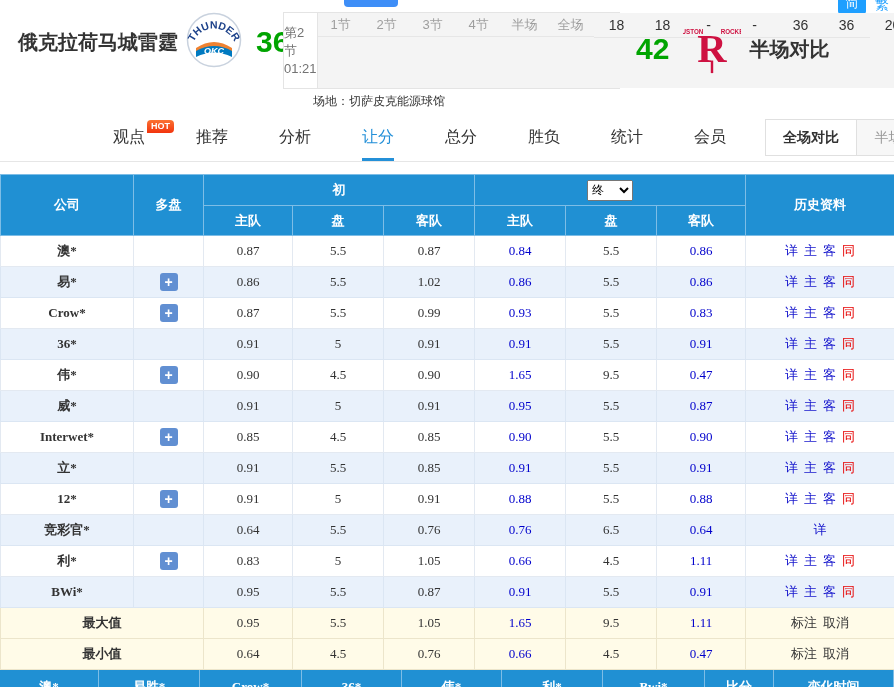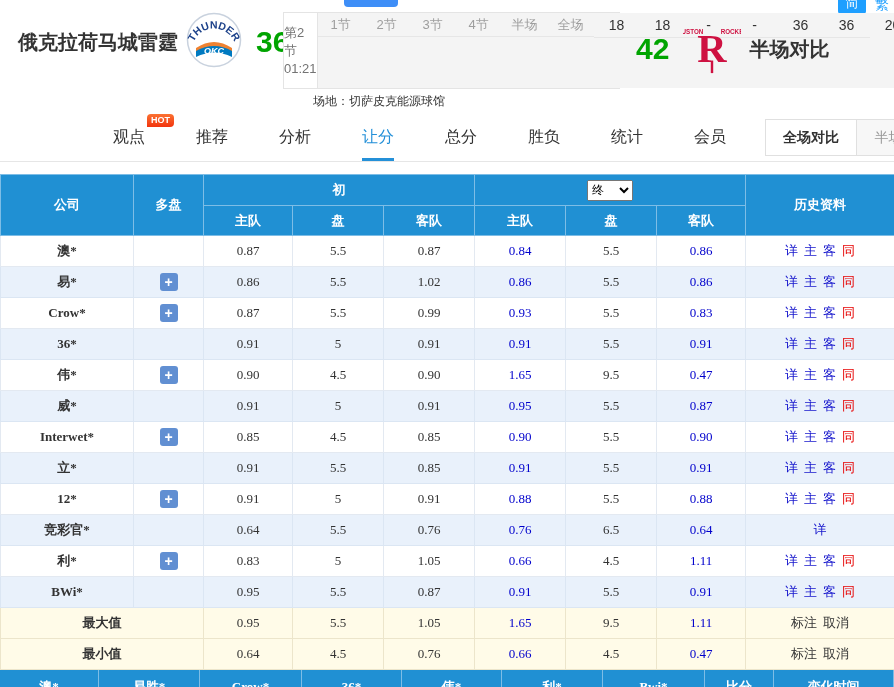--- a/index.html
+++ b/index.html
@@ -37,21 +37,21 @@
   .qt-score.first { border-bottom:1px solid #e6e6e6; }
 
   .venue { position:absolute; left:303px; top:93px; font-size:12px; color:#333;margin-left:10px; }
 
   
   .nav { position:relative; height:50px; border-bottom:1px solid #e6e6e6;
     display:flex; align-items:center; padding-left:113px; }
   .tab { position:relative; width:32px; margin-right:51px; font-size:16px; color:#333;
     text-align:center; height:49px; line-height:49px; cursor:pointer; white-space:nowrap; }
   .tab.active { color:#2490d8; border-bottom:3px solid #2490d8; font-weight:normal;font-family:Liberation Serif, serif; }
-  .hot-badge { position:absolute; top:2px; right:-29px; background:linear-gradient(180deg,#fb7232,#f2340e);
+  .hot-badge { position:absolute; top:8px; right:-29px; background:linear-gradient(180deg,#fb7232,#f2340e);
     color:#fff; font-size:9px; font-weight:bold; line-height:13px; padding:0 4px;
     border-radius:4px 4px 4px 0; }
   .compare-group { position:absolute; left:765px; top:7px; display:flex; height:37px;
     border:1px solid #e0e0e0; }
   .compare-btn { width:91px; text-align:center; line-height:35px; font-size:14px;
     color:#999; background:#f7f7f7; white-space:nowrap; cursor:pointer; }
   .compare-btn.active { background:#fff; color:#333; font-weight:bold; border-right:1px solid #e0e0e0; }
 
   
   .odds-wrap { margin-top:12px; }

